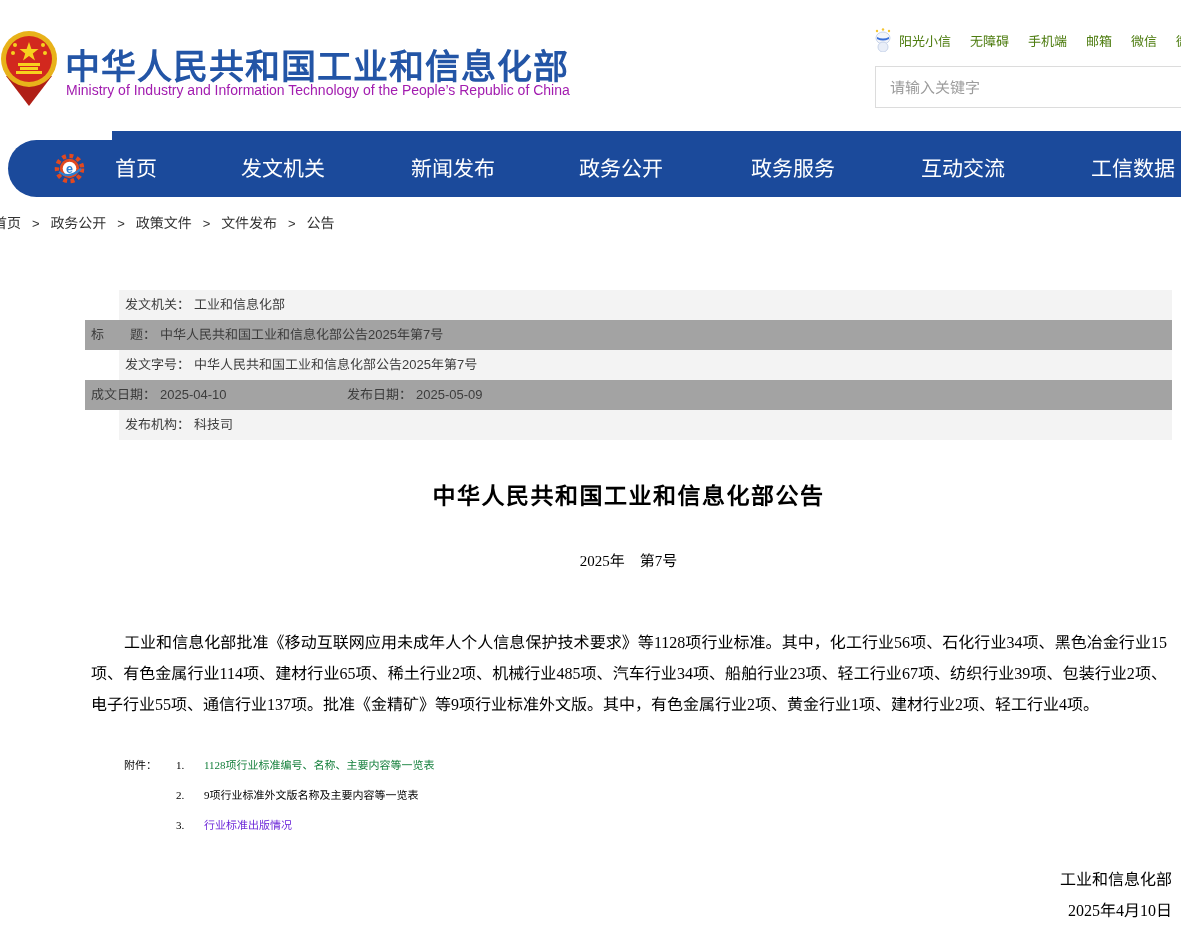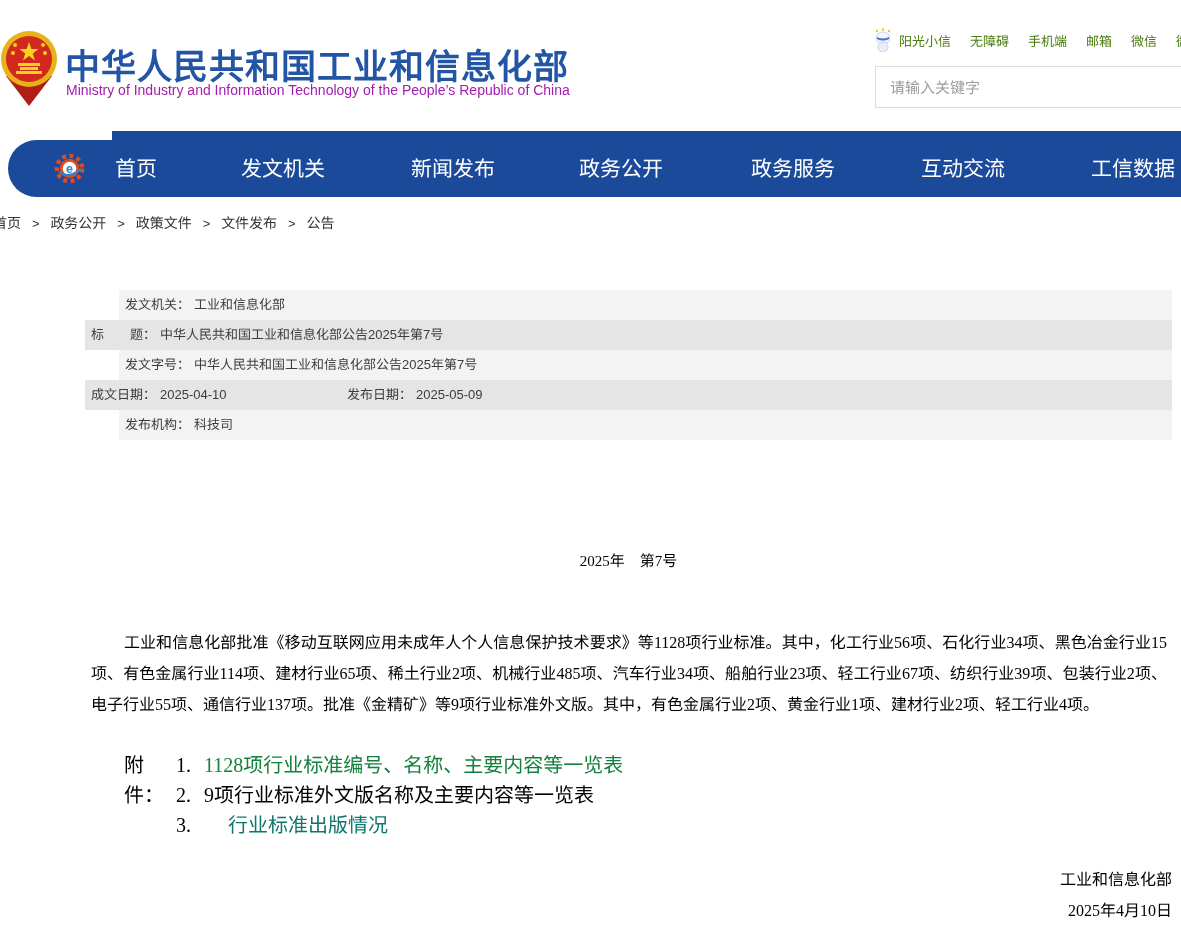--- a/index.html
+++ b/index.html
@@ -39,35 +39,35 @@
   .nav-item:nth-of-type(6){ left:913px; }
   .nav-item:nth-of-type(7){ left:1083px; }
 
   
   .breadcrumb { position:absolute; left:-7px; top:212px; font-size:14px; color:#333; white-space:nowrap; }
   .breadcrumb a { color:#333; text-decoration:none; }
   .breadcrumb .sep { margin:0 7px; color:#333; font-size:13px; }
 
   
   .meta-table { position:absolute; left:85px; top:290px; width:1087px; font-size:13px; color:#3c3c3c; }
-  .meta-row { position:relative; height:30px; line-height:30px; padding-left:6px; background:#e5e5e5; }
+  .meta-row { position:relative; height:30px; line-height:30px; padding-left:6px; background:#a3a3a3; }
   .meta-row.gray { background:#f3f3f3;margin-left:34px; }
   .meta-row .val { margin-left:4px; }
   .meta-row .col2 { position:absolute; left:262px; top:0; }
 
   
   .doc-title { position:absolute; left:85px; top:477px; width:1087px; text-align:center;
                font-size:23px; font-weight:bold; color:#000; letter-spacing:1.5px; }
   .issue-no { position:absolute; left:85px; top:549px; width:1087px; text-align:center;
               font-size:15px; color:#000; font-family:"Liberation Serif", serif; }
   .doc-body { position:absolute; left:91px; top:627px; width:1076px;
               font-family:"Liberation Serif", serif; font-size:16px; line-height:31px;
               color:#000; text-align:justify; text-indent:33px; }
   .attachments { position:absolute; left:124px; top:750px; display:flex;
-                 font-family:"Liberation Serif", serif; font-size:20px; color:#000; }
+                 font-family:"Liberation Serif", serif; font-size:11px; color:#000; }
   .att-label { width:52px; line-height:30px; }
   .att-item { display:flex; line-height:30px; }
   .att-num { width:28px; }
   .signature { position:absolute; right:9px; top:864px; text-align:right;
                font-family:"Liberation Serif", serif; font-size:16px; line-height:31px; color:#000; }
 </style>
 </head>
 <body>
 
 <div id="page">
@@ -153,37 +153,38 @@
     </div>
     <div class="meta-row">
       <span>成文日期：</span><span class="val">2025-04-10</span>
       <span class="col2"><span>发布日期：</span><span class="val">2025-05-09</span></span>
     </div>
     <div class="meta-row gray">
       <span>发布机构：</span><span class="val">科技司</span>
     </div>
   </div>
 
+  <h1 class="doc-title">中华人民共和国工业和信息化部公告</h1>
   <div class="issue-no">2025年　第7号</div>
   <p class="doc-body">工业和信息化部批准《移动互联网应用未成年人个人信息保护技术要求》等1128项行业标准。其中，化工行业56项、石化行业34项、黑色冶金行业15项、有色金属行业114项、建材行业65项、稀土行业2项、机械行业485项、汽车行业34项、船舶行业23项、轻工行业67项、纺织行业39项、包装行业2项、电子行业55项、通信行业137项。批准《金精矿》等9项行业标准外文版。其中，有色金属行业2项、黄金行业1项、建材行业2项、轻工行业4项。</p>
 
   <div class="attachments">
     <span class="att-label">附件：</span>
     <div>
       <div class="att-item">
         <span class="att-num">1.</span>
         <a href="#" style="color:#15803d;text-decoration:none;">1128项行业标准编号、名称、主要内容等一览表</a>
       </div>
       <div class="att-item">
         <span class="att-num">2.</span>
         <a href="#" style="color:#000;text-decoration:none;">9项行业标准外文版名称及主要内容等一览表</a>
       </div>
       <div class="att-item">
         <span class="att-num">3.</span>
-        <a href="#" style="color:#0f766e;text-decoration:none;margin-left:24px;">行业标准出版情况</a>
+        <a href="#" style="color:#6d28d9;text-decoration:none;">行业标准出版情况</a>
       </div>
     </div>
   </div>
 
   <div class="signature">
     <div>工业和信息化部</div>
     <div>2025年4月10日</div>
   </div>
 
 </div>

